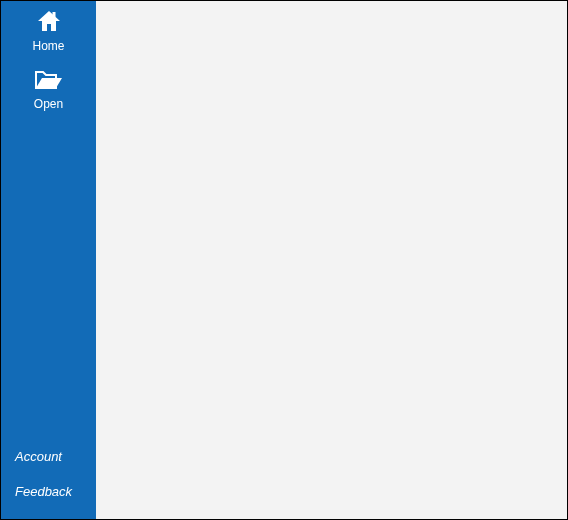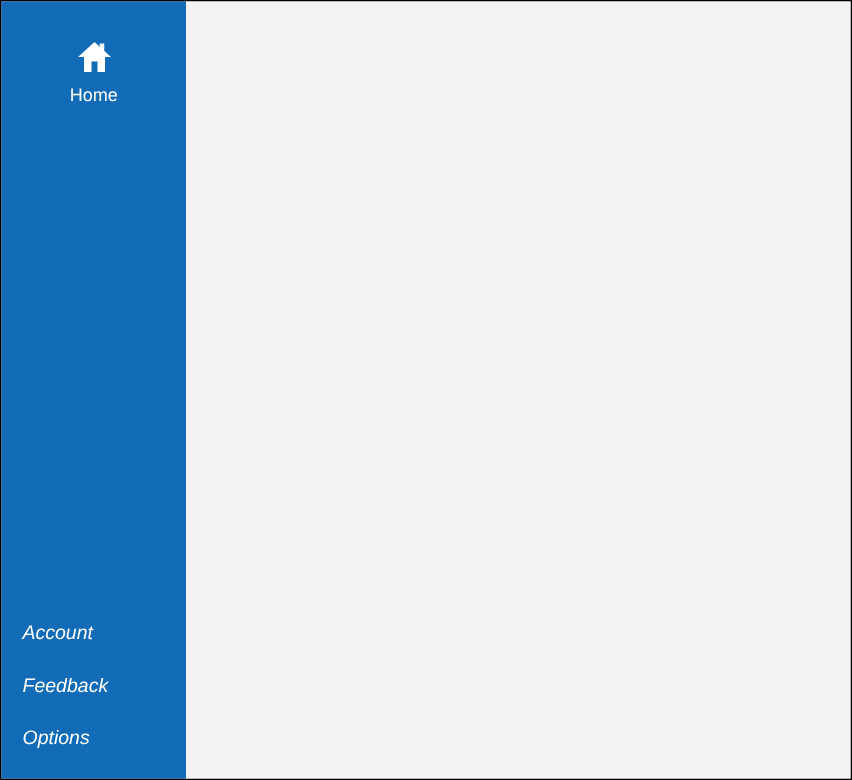--- a/index.html
+++ b/index.html
@@ -14,28 +14,28 @@
       overflow: hidden;
     }
     .frame {
       width: 568px;
       height: 520px;
       border: 1px solid #000;
       display: flex;
       background: #f3f3f3;
     }
     .sidebar {
-      width: 123px;
+      width: 95px;
       height: 100%;
       background: #126bb7;
       color: #fff;
       display: flex;
       flex-direction: column;
       justify-content: space-between;
-      padding-top: 17px;
+      padding-top: 0;
       padding-bottom: 10px;
     }
     .sidebar-top {
       display: flex;
       flex-direction: column;
       align-items: center;
     }
     .sidebar-item-top {
       width: 100%;
       display: flex;
@@ -86,30 +86,36 @@
         <span class="icon-wrap">
           <svg width="26" height="24" viewBox="0 0 26 24">
             <path d="M13 2 L24 12 L20 12 L20 22 L15 22 L15 15 L11 15 L11 22 L6 22 L6 12 L2 12 Z" fill="#fff"></path>
             <rect x="16.5" y="3" width="3" height="5" fill="#fff"></rect>
           </svg>
         </span>
         <span class="label">Home</span>
       </div>
 
 
+      <div class="sidebar-item-top">
+        <span class="icon-wrap">
+          <svg width="30" height="24" viewBox="0 0 30 24">
+            <path d="M2 5 L2 21 L22 21 L22 8 L12 8 L9 5 Z" fill="none" stroke="#fff" stroke-width="2"></path>
+            <path d="M2 21 L8 11 L28 11 L22 21 Z" fill="#fff"></path>
+          </svg>
+        </span>
+        <span class="label">Open</span>
+      </div>
 
     </div>
 
     <div class="sidebar-bottom">
       <div class="sidebar-item-bottom">
         <span>Account</span>
       </div>
       <div class="sidebar-item-bottom">
         <span>Feedback</span>
       </div>
-      <div class="sidebar-item-bottom">
-        <span>Options</span>
-      </div>
     </div>
   </div>
 
   <div class="content"></div>
 </div>
 
 </body></html>

